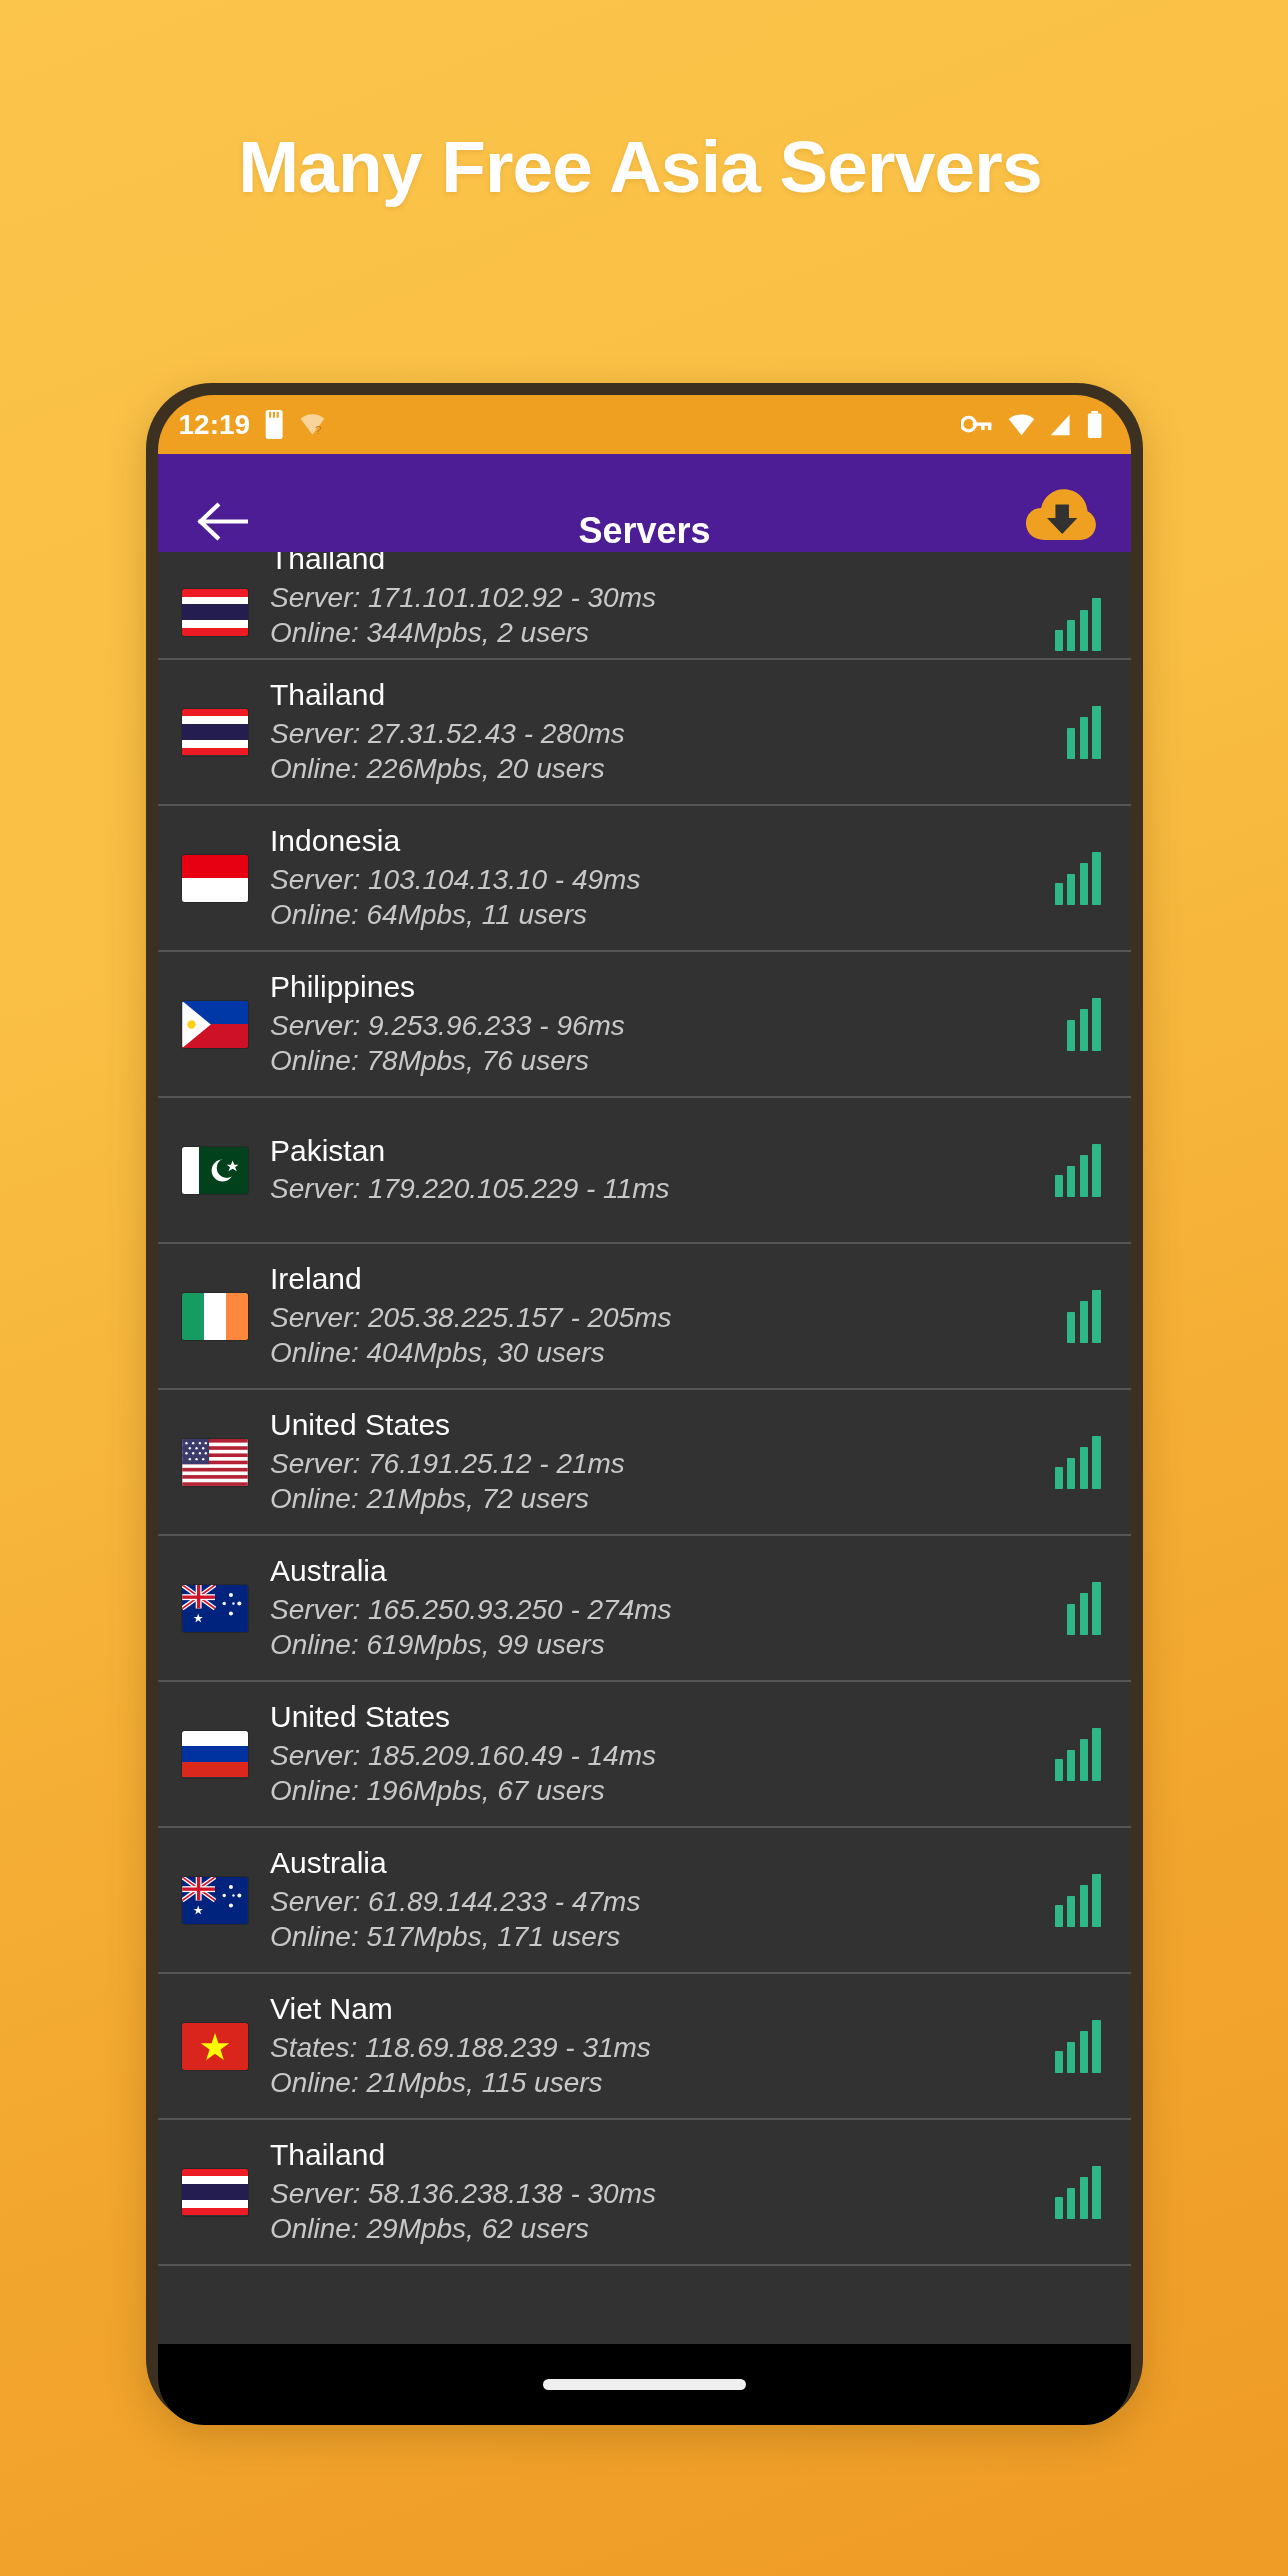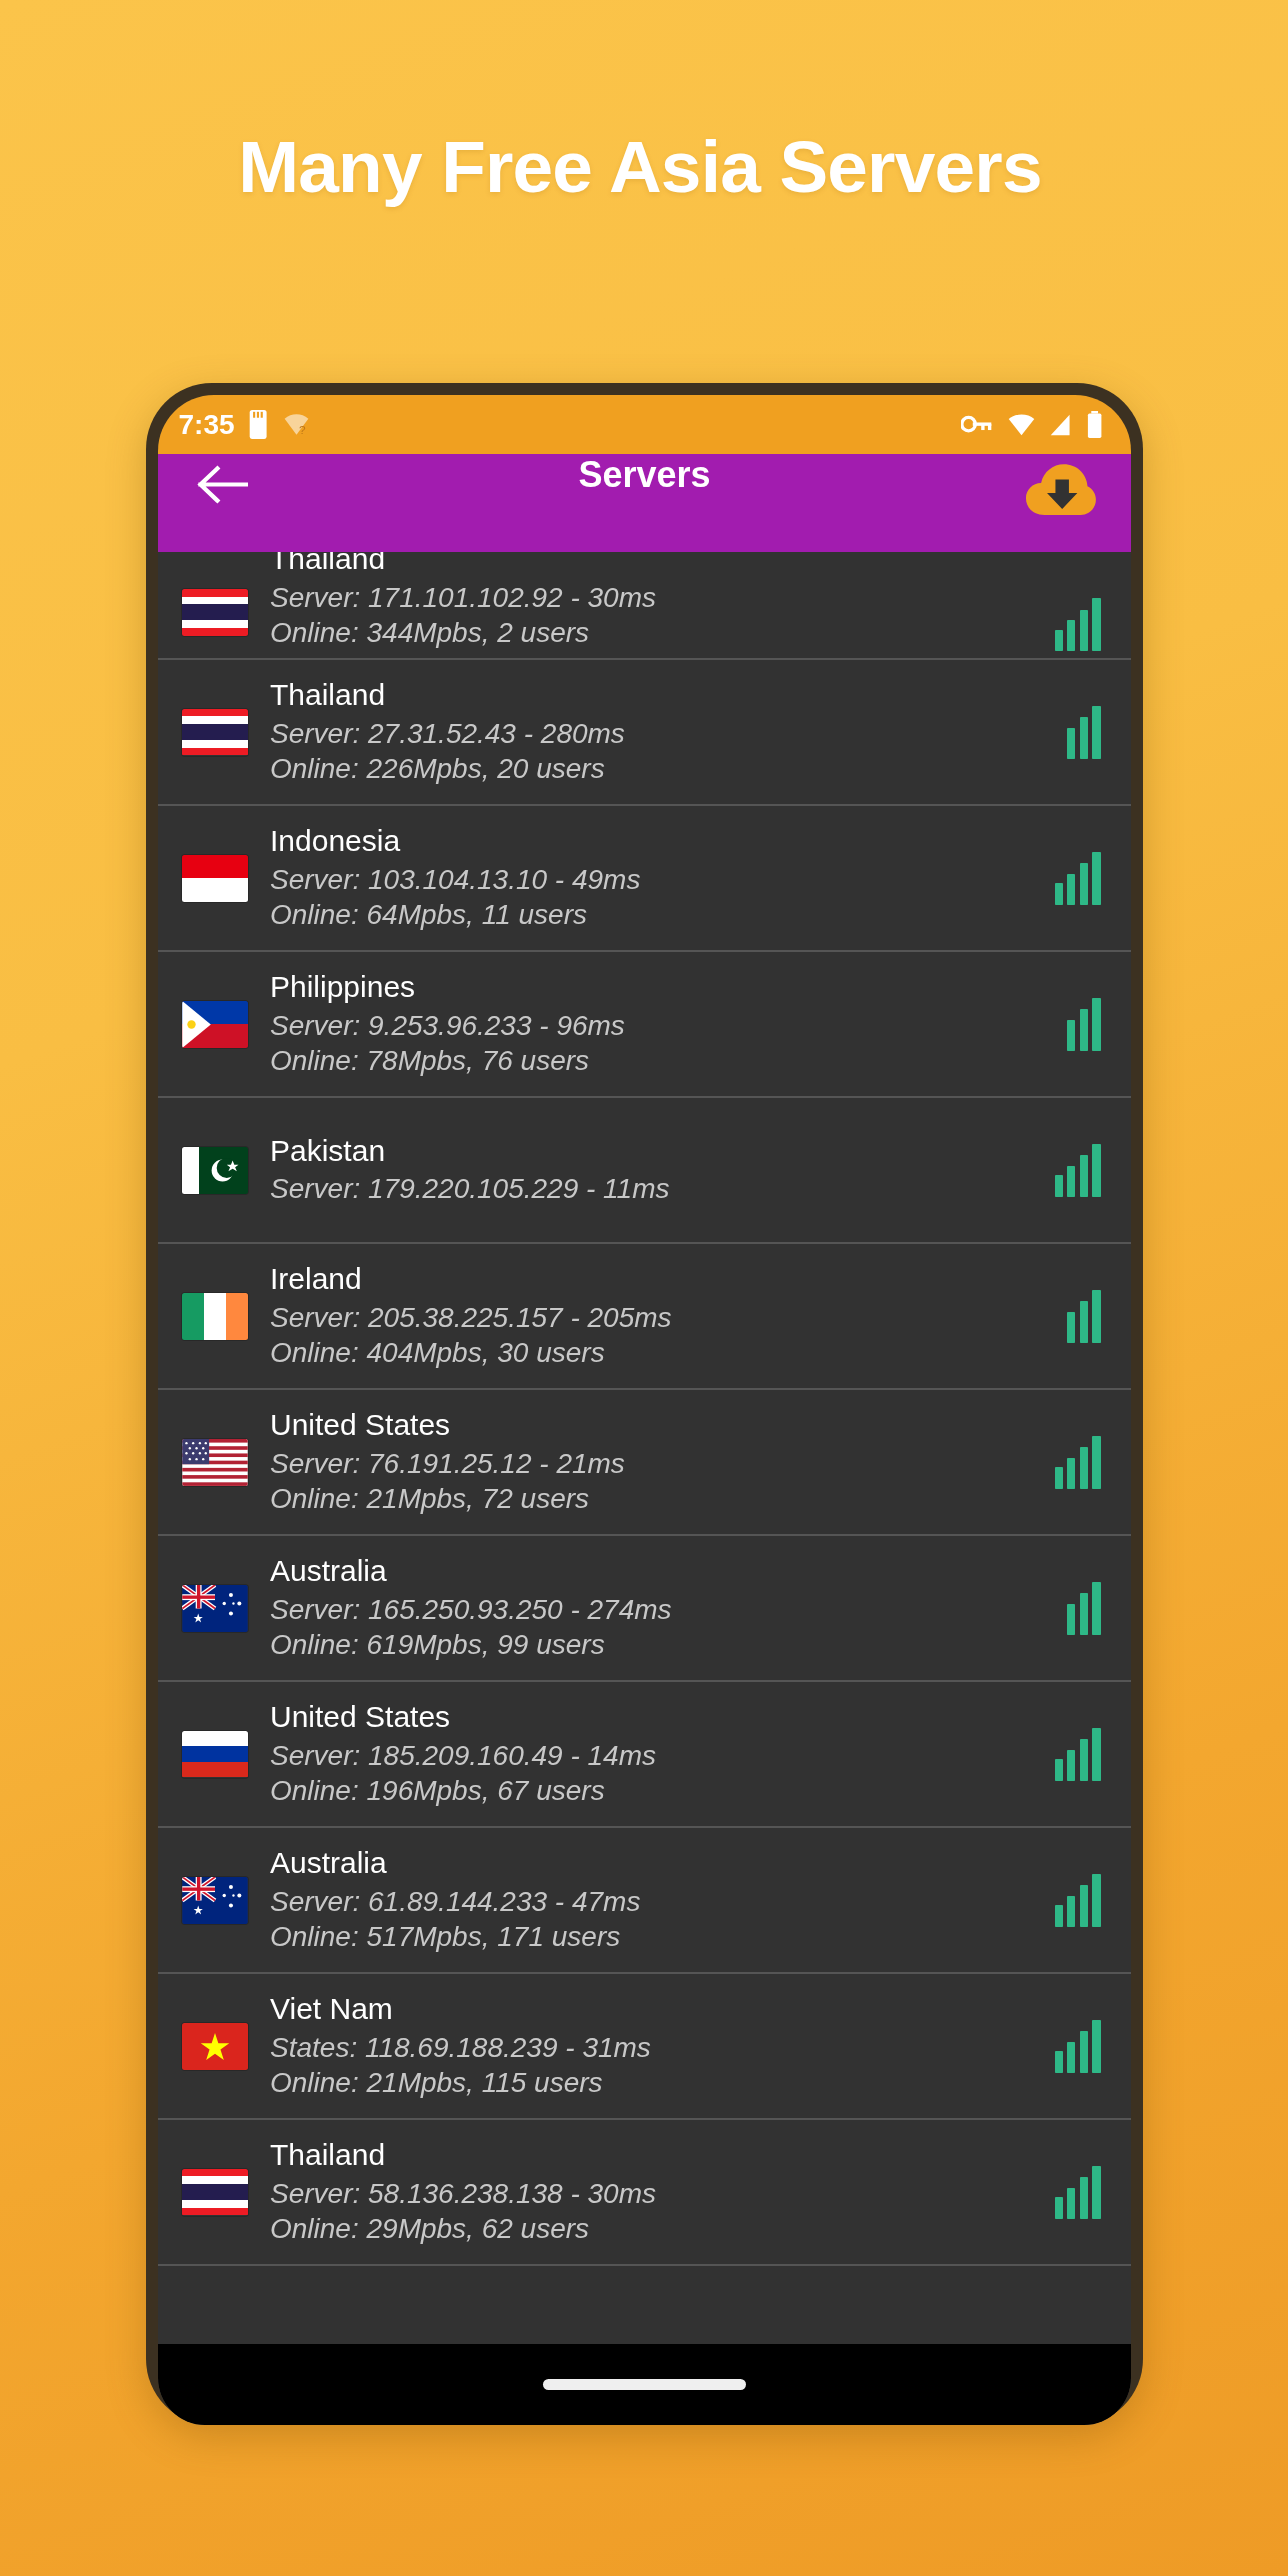--- a/index.html
+++ b/index.html
@@ -61,23 +61,23 @@
   .sb-clock {
     color:#FFFFFF; font-size:28px; font-weight:bold;
     letter-spacing:0px; line-height:1;
     margin-left:-8.5px;
   }
   .ic { display:block; }
 
   
   .appbar {
     height:98px;
-    background:#a21caf;
+    background:#4c1d95;
     display:flex;
-    align-items:flex-start;
+    align-items:flex-end;
     padding:0 34px;
     flex:none;
     position:relative;
   }
   .back-btn { width:61px; height:61px; display:flex; align-items:center; justify-content:center; cursor:pointer; }
   .appbar-title {
     position:absolute; left:0; right:0;
     text-align:center;
     color:#FFFFFF;
     font-size:36px;
@@ -155,21 +155,21 @@
 </head>
 <body>
 
 <div class="headline">Many Free Asia Servers</div>
 
 <div class="phone">
   <div class="screen">
 
     <div class="statusbar">
       <div class="sb-left">
-        <span class="sb-clock">7:35</span>
+        <span class="sb-clock">12:19</span>
         <svg class="ic" width="20.3" height="29" viewBox="0 0 24 34">
           <rect x="2" y="0" width="20" height="34" rx="3" fill="#fff"></rect>
           <rect x="6" y="2" width="2.5" height="7" fill="#F0A020"></rect>
           <rect x="10.5" y="2" width="2.5" height="7" fill="#F0A020"></rect>
           <rect x="15" y="2" width="2.5" height="7" fill="#F0A020"></rect>
         </svg>
         <svg class="ic" width="29" height="25.4" viewBox="0 0 34 30">
           <path d="M3 8 C11 1, 23 1, 31 8 L17 27 Z" fill="#ffffff" opacity="0.55"></path>
           <text x="20" y="26" font-size="14" fill="#C07818" font-family="Liberation Sans, sans-serif">?</text>
         </svg>

